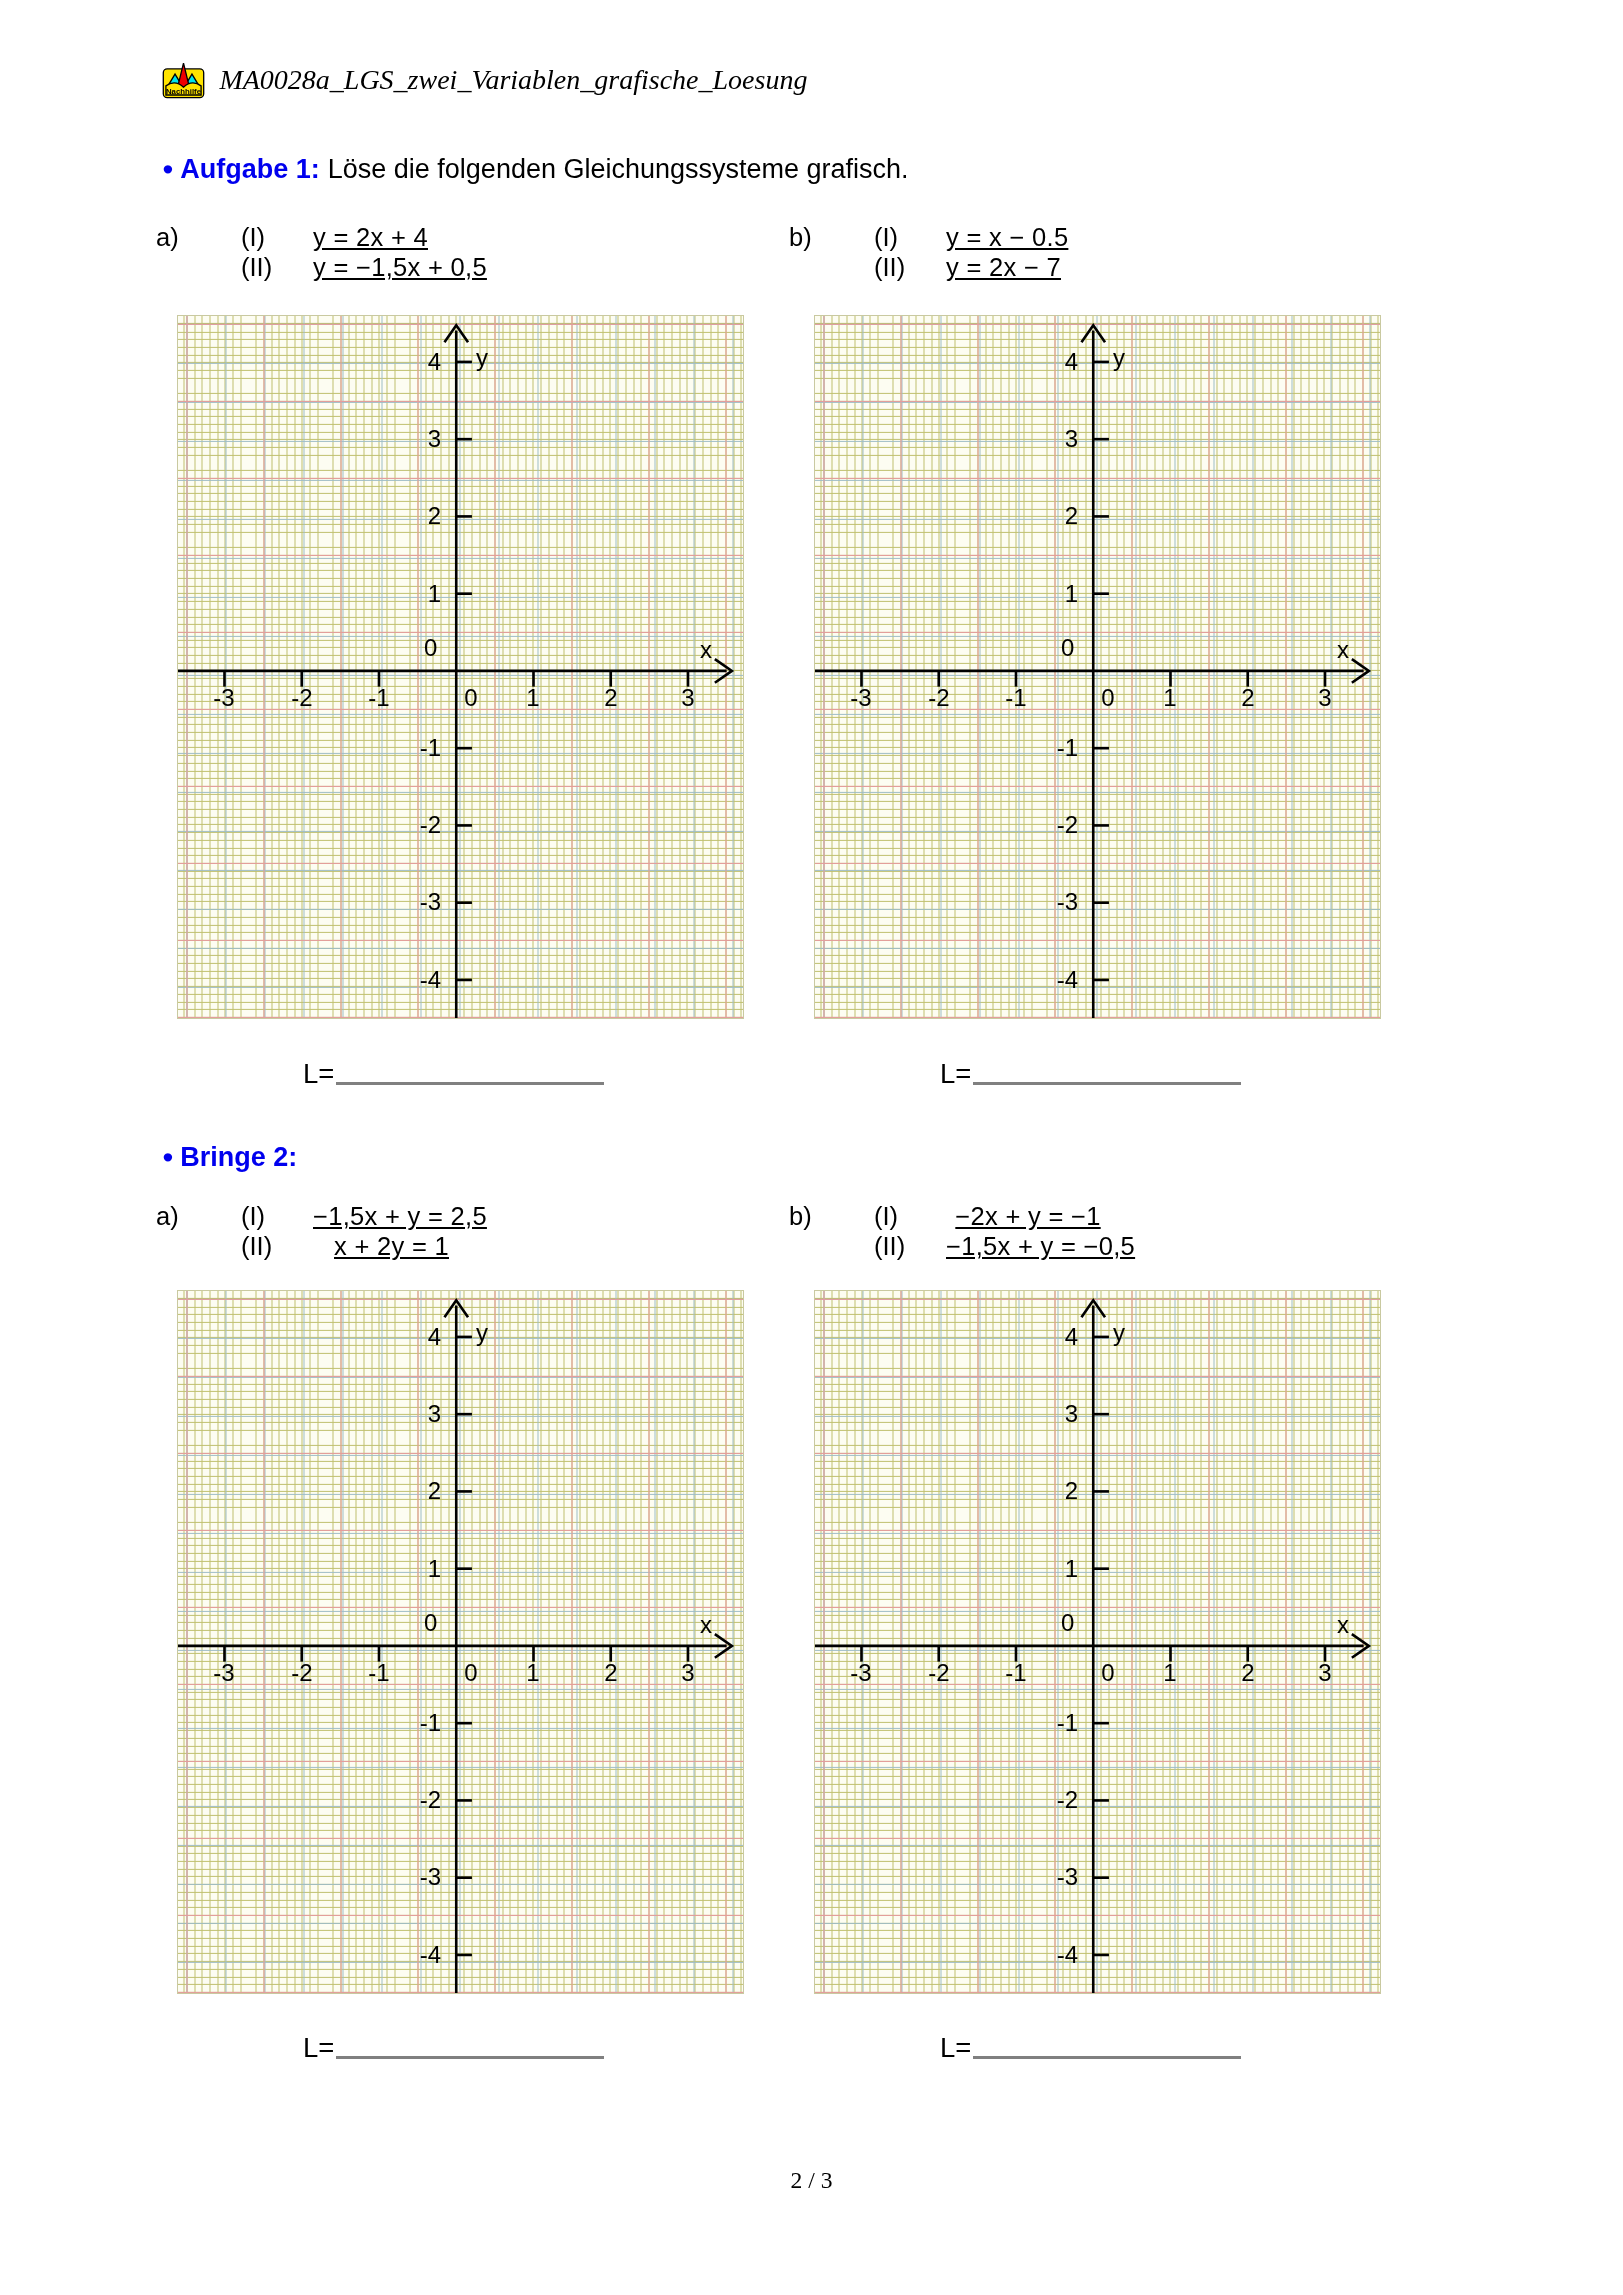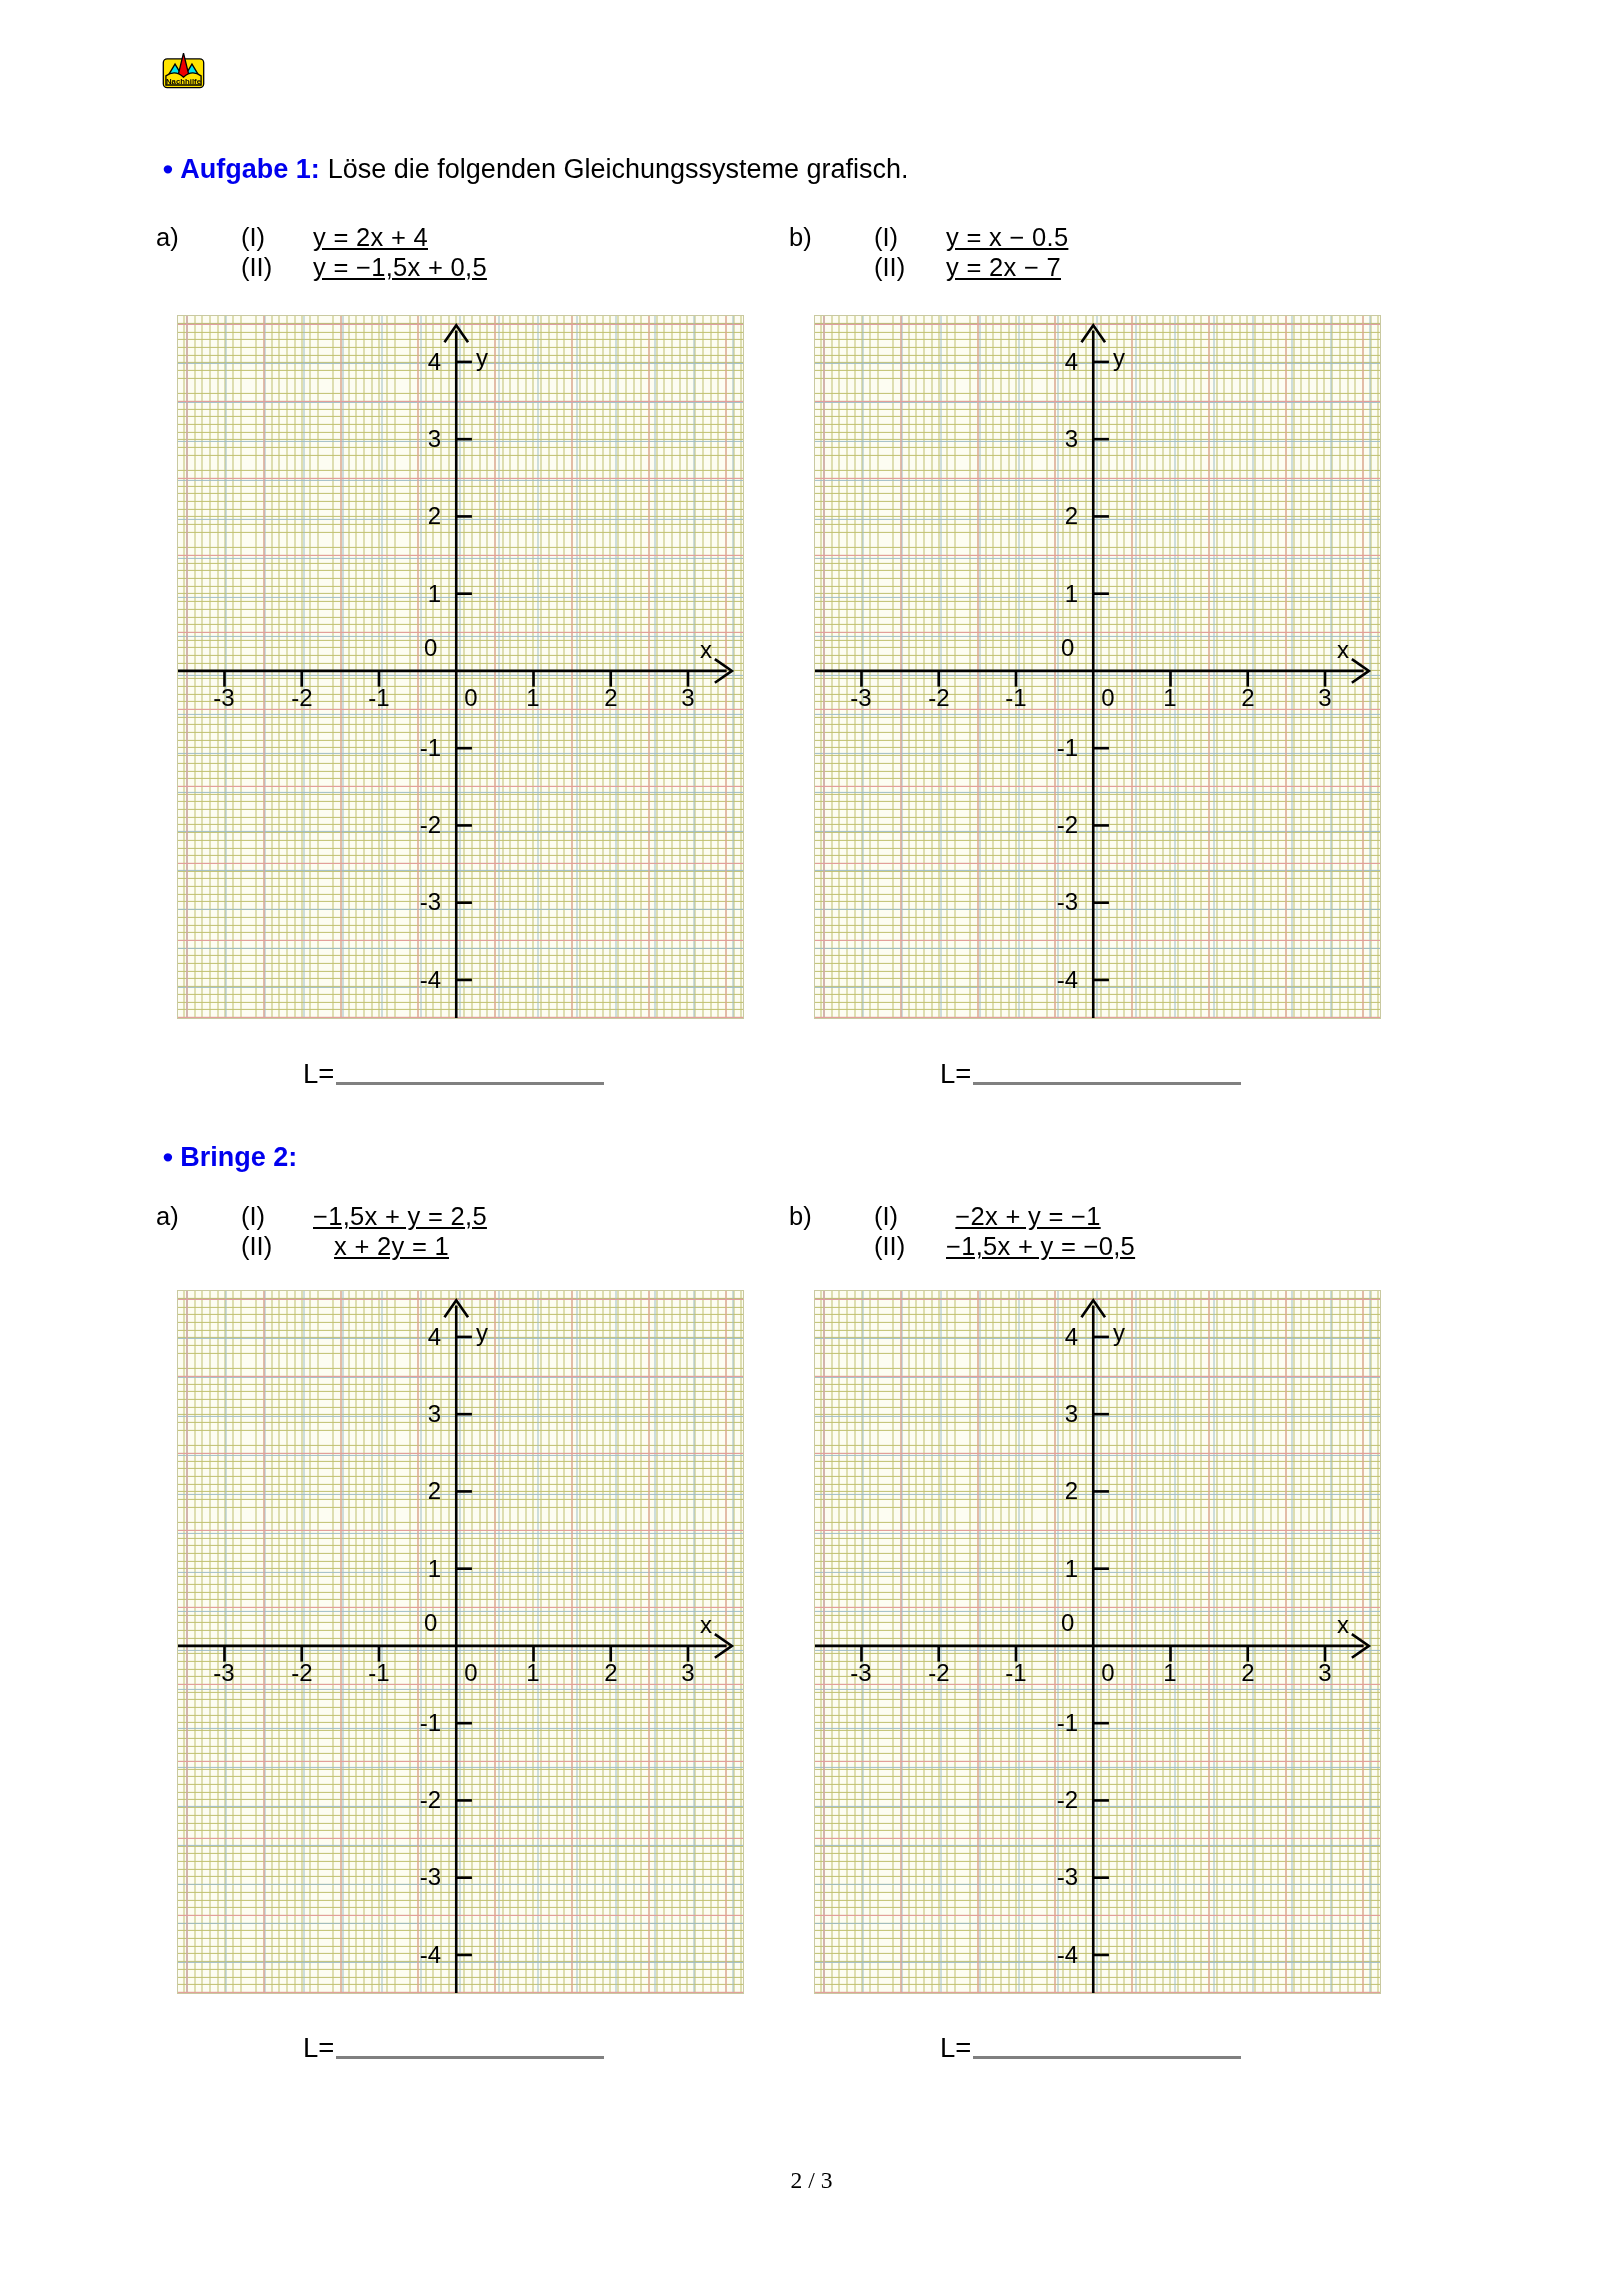--- a/index.html
+++ b/index.html
@@ -12,21 +12,21 @@
     height: 2295px;
     position: relative;
     font-family: "Liberation Sans", sans-serif;
     -webkit-font-smoothing: antialiased;
   }
 
   
   .header {
     position: absolute;
     left: 162px;
-    top: 51px;
+    top: 61px;
     display: flex;
     align-items: center;
     gap: 14.4px;
   }
   .logo {
     width: 43px;
     height: 38px;
     position: relative;
     flex: 0 0 auto;
   }
@@ -184,20 +184,21 @@
   <div class="logo">
     <svg width="43" height="38" viewBox="0 0 66 58" xmlns="http://www.w3.org/2000/svg">
       <rect x="2" y="12" width="62" height="44" rx="6" ry="6" fill="#ffe400" stroke="#000" stroke-width="2"></rect>
       <path d="M8 40 L20 20 L32 40 Z" fill="#00e5ee" stroke="#000" stroke-width="2"></path>
       <path d="M34 40 L46 20 L58 40 Z" fill="#00e5ee" stroke="#000" stroke-width="2"></path>
       <path d="M24 40 L33 3 L42 40 Z" fill="#ee0000" stroke="#000" stroke-width="2"></path>
       <path d="M6 38 Q20 28 33 40 Q46 28 60 38 L60 52 L6 52 Z" fill="#ffe400" stroke="#000" stroke-width="2"></path>
       <text x="33" y="51" font-family="Liberation Sans, sans-serif" font-size="12" font-weight="bold" text-anchor="middle" fill="#000">Nachhilfe</text>
     </svg>
   </div>
+  <div class="doc-title">MA0028a_LGS_zwei_Variablen_grafische_Loesung</div>
 </div>
 
 <div class="task-heading" style="left:162px; top:154px;">
   <span class="task-bullet">●</span>
   <span class="task-label">Aufgabe 1:</span>
   <span class="task-text">Löse die folgenden Gleichungssysteme grafisch.</span>
 </div>
 
 <div class="problem" style="left:156px; top:223px; width:458px; height:72px;">
   <span class="prob-letter">a)</span>

